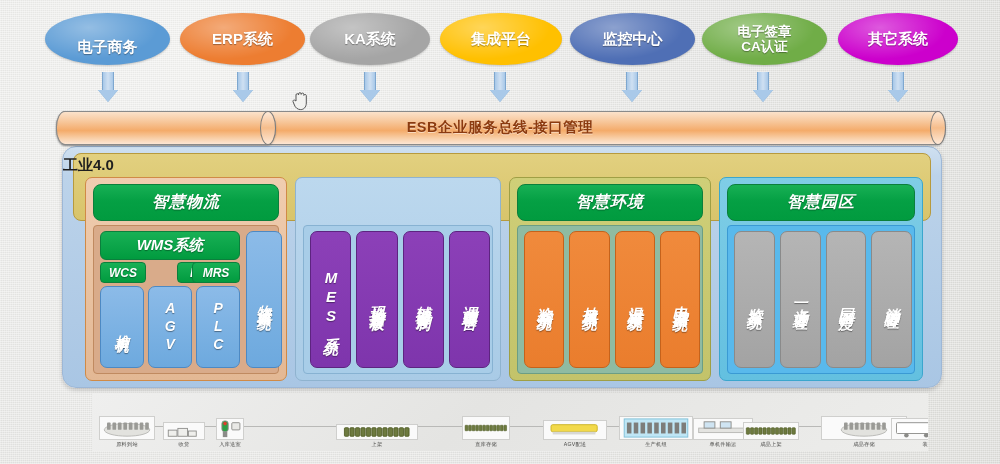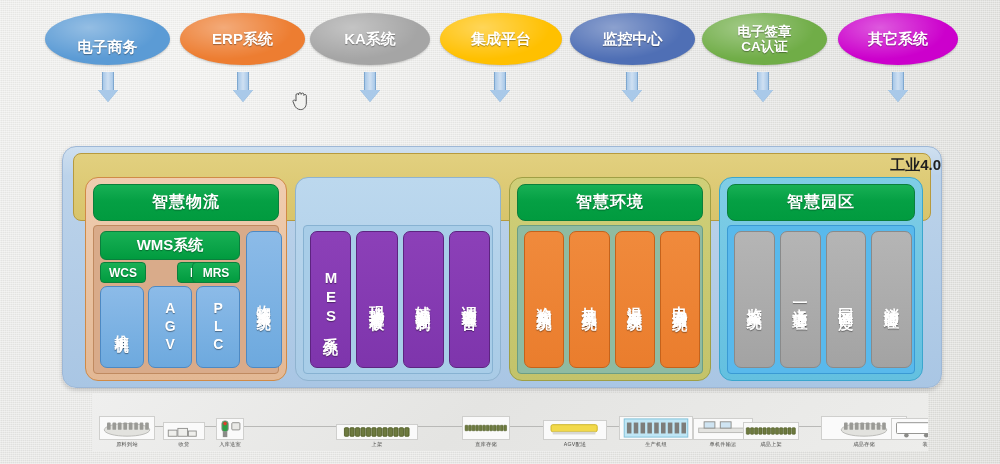--- a/index.html
+++ b/index.html
@@ -75,27 +75,27 @@
     border-radius:14px;border:1px solid #9db7d6;
     background:linear-gradient(180deg,#cfe0f0 0%,#bcd3ea 12%,#a9c6e4 100%);
     box-shadow:0 2px 4px rgba(0,0,0,.18);
   }
   #i40-inner{
     position:absolute;left:10px;top:6px;right:10px;height:66px;
     border-radius:8px;border:1px solid #b79a3e;
     background:linear-gradient(180deg,#e2d07f 0%,#d8c46b 100%);
   }
   #i40-title{
-    position:absolute;left:0;right:0;top:9px;text-align:right;
-    font-size:15px;font-weight:bold;color:#1f1f1f;z-index:6;padding-left:16px;
+    position:absolute;left:0;right:0;top:9px;text-align:left;
+    font-size:15px;font-weight:bold;color:#1f1f1f;z-index:6;
   }
 
   .section{
-    position:absolute;top:30px;height:202px;border-radius:13px;
-    border:1px solid #8e8e8e;z-index:5;
+    position:absolute;top:30px;height:202px;border-radius:7px;
+    border:1px solid #8e8e8e;z-index:5;font-style:italic;
   }
   .sec-head{
     position:absolute;left:7px;right:7px;top:6px;height:35px;
     border-radius:8px;border:1px solid #0b7f3c;
     background:linear-gradient(180deg,#18b055 0%,#05a044 45%,#019b3f 100%);
     display:flex;align-items:center;justify-content:center;
     color:#fff;font-size:16px;font-weight:bold;letter-spacing:1px;
     text-shadow:0 1px 1px rgba(0,0,0,.35);
   }
   .sec-body{
@@ -230,20 +230,25 @@
       <div class="arrow" style="left: 753px; top: 72px;">
         <div class="shaft"></div>
         <div class="head"></div>
       </div>
       <div class="arrow" style="left: 888px; top: 72px;">
         <div class="shaft"></div>
         <div class="head"></div>
       </div>
     </div>
 
+  <div id="esb-wrap">
+    <div class="cyl" id="esb-back"></div>
+    <div class="cyl" id="esb-front"></div>
+    <div id="esb-label">ESB企业服务总线-接口管理</div>
+  </div>
 
   <div id="i40">
     <div id="i40-inner"></div>
     <div id="i40-title">工业4.0</div>
     <div id="sections-host">
         <div class="section" id="sec-logistics" style="left: 22px; width: 200px;">
           <div class="sec-head">智慧物流</div>
           <div class="sec-body">
             <div class="wms">WMS系统</div>
             <div class="mini" style="left: 6px; width: 44px;">WCS</div>

